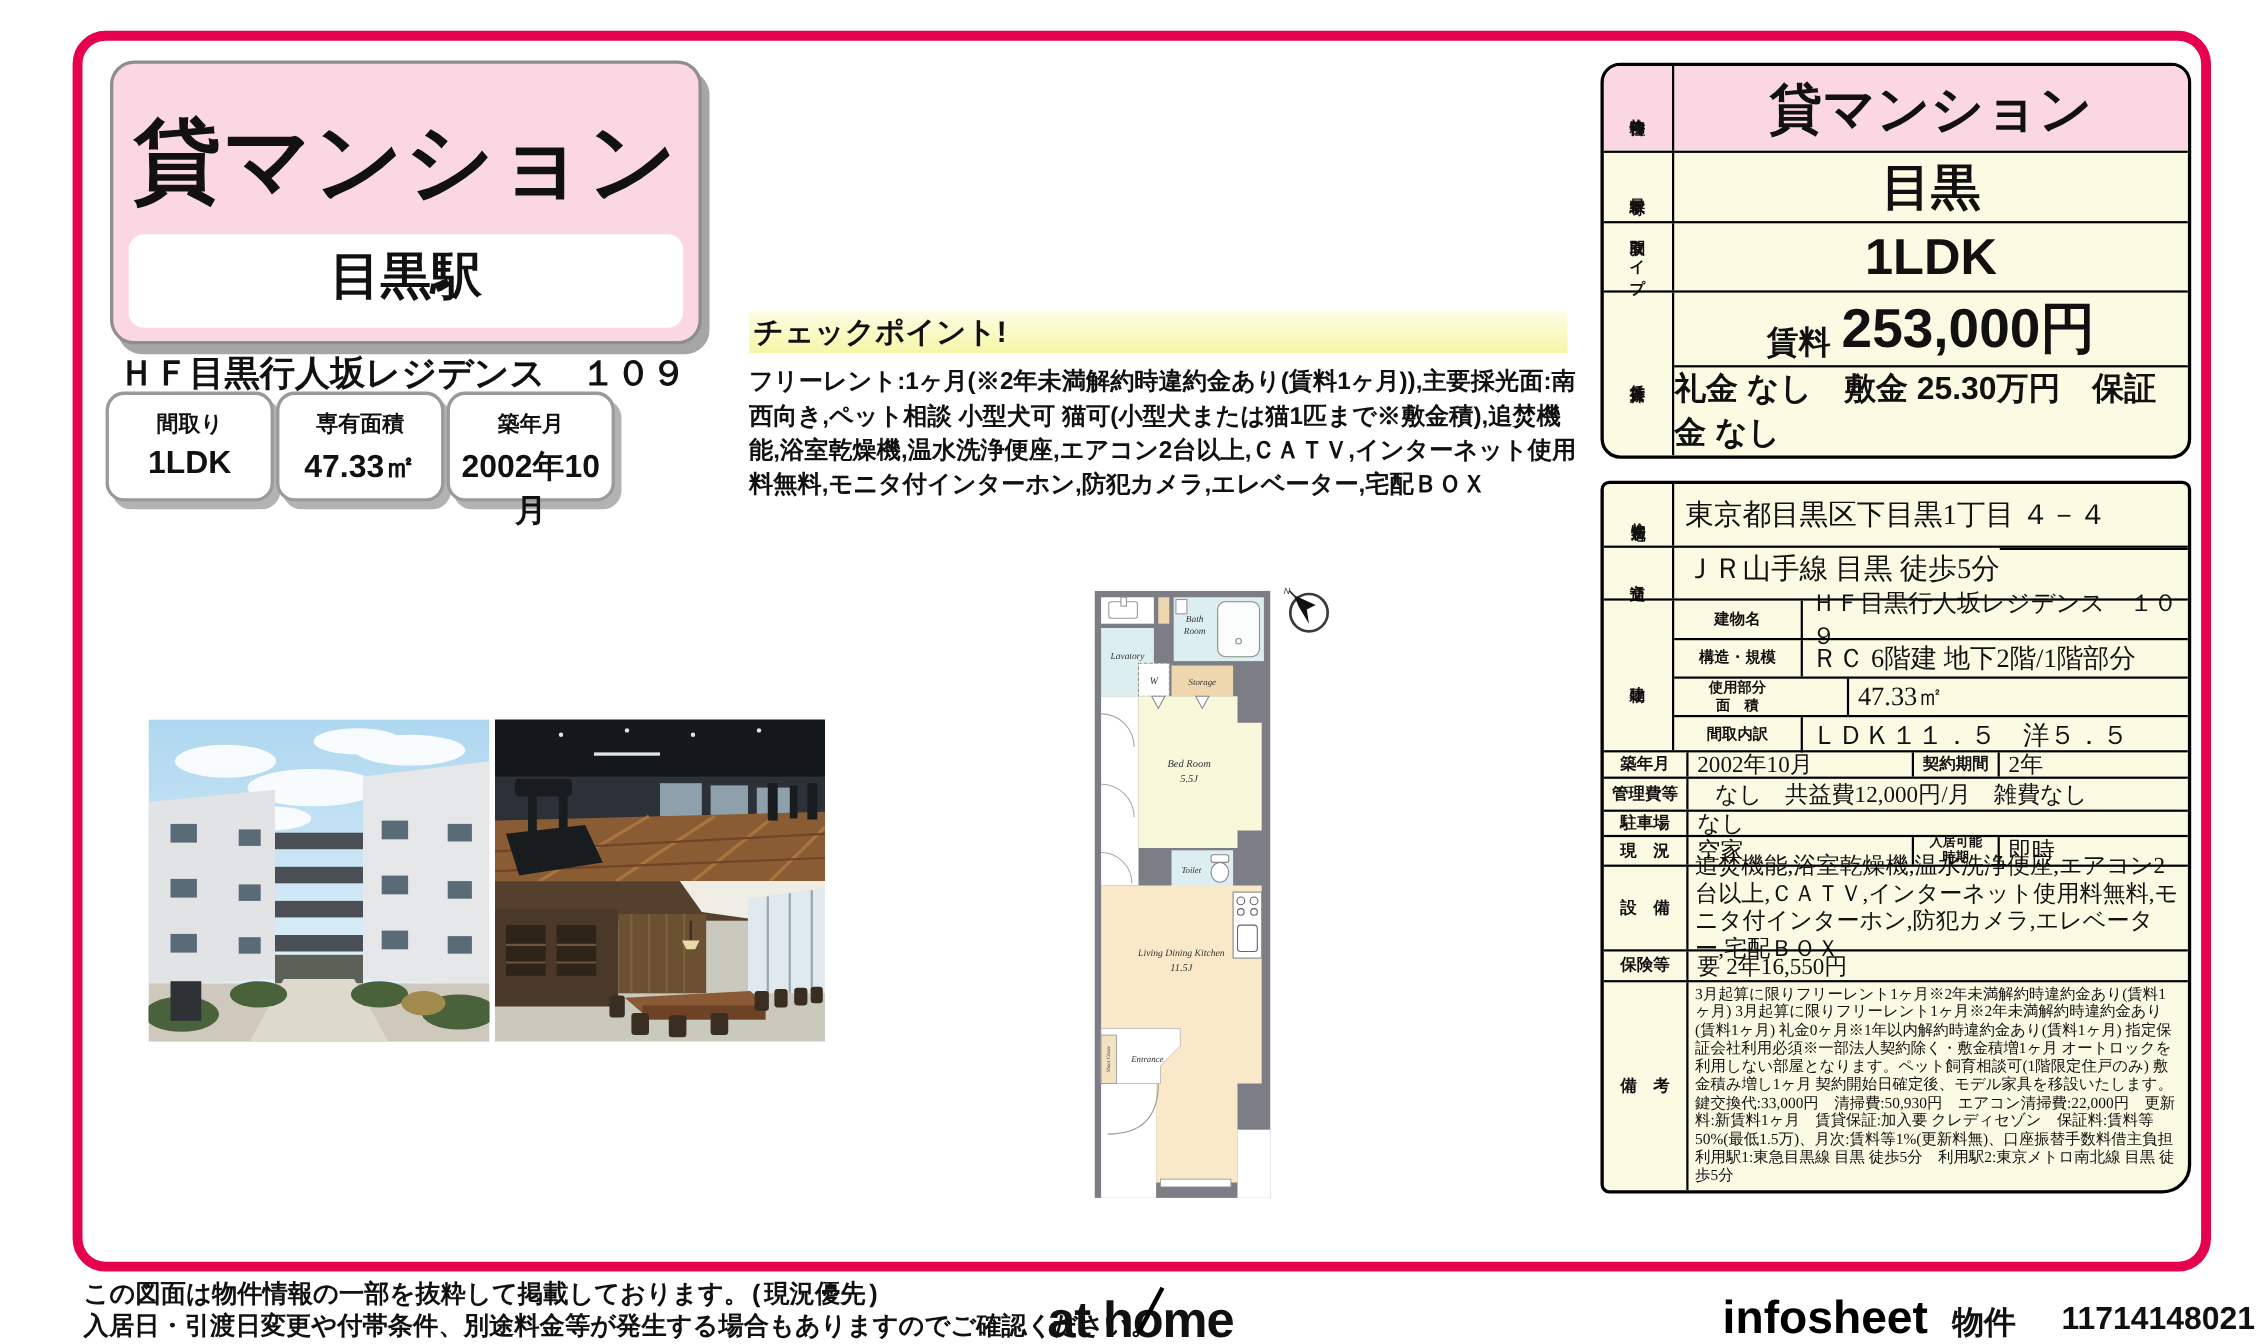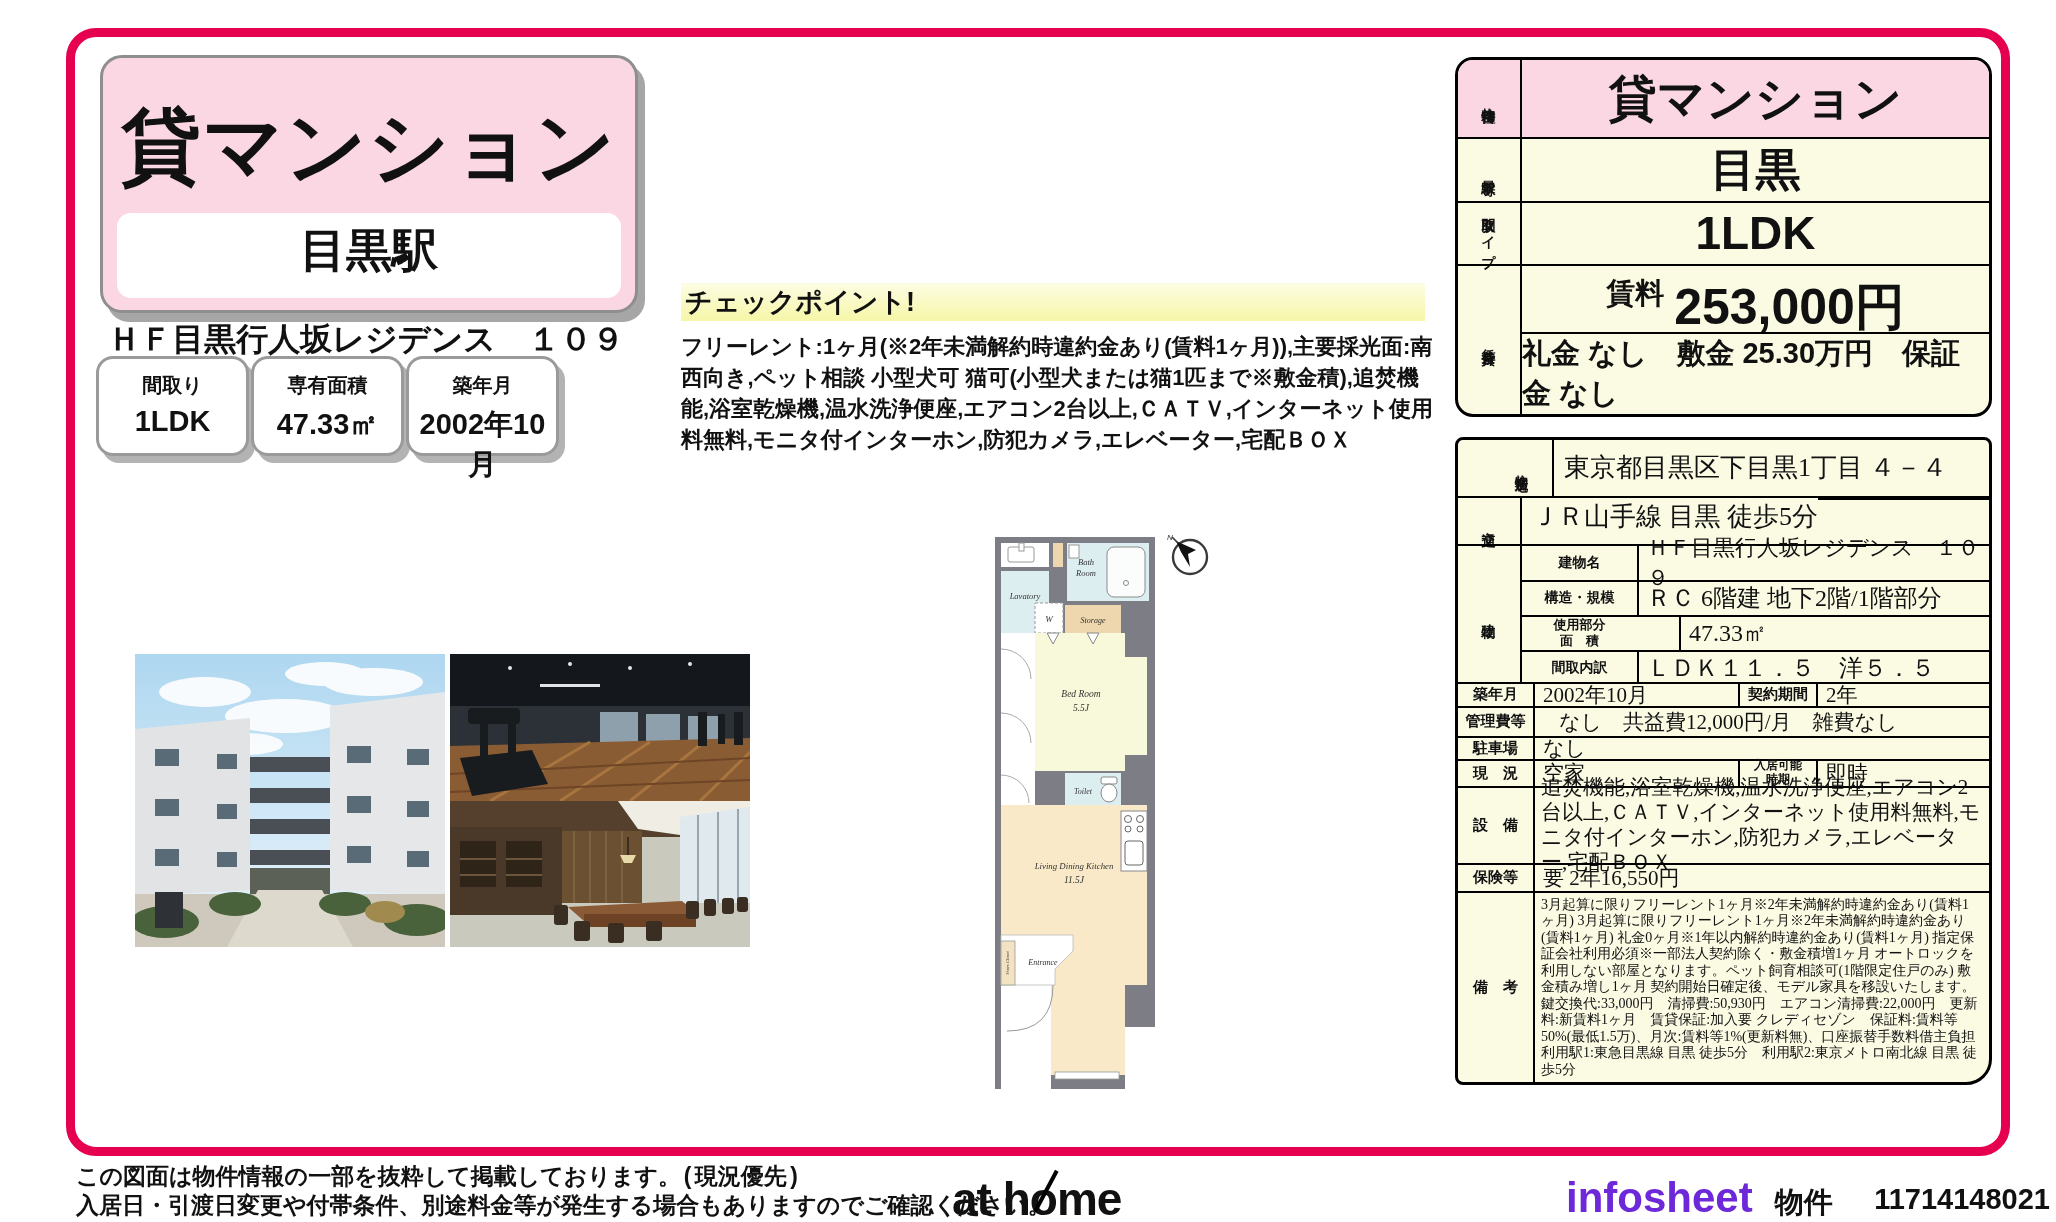--- a/index.html
+++ b/index.html
@@ -49,21 +49,21 @@
   .cell{display:flex;align-items:center;box-sizing:border-box;}
   .serif{font-family:"Liberation Serif","DejaVu Serif",serif;font-weight:normal;}
   .big-center{flex:1;justify-content:center;font-weight:900;}
   .pinkbg{background:#fbd7e3;}
   
   .foot-note{position:absolute;left:76px;top:1164px;font-size:23px;font-weight:bold;line-height:29px;font-family:Liberation Mono, monospace;}
   .athome{position:absolute;left:952px;top:1172px;font-size:46px;font-weight:900;letter-spacing:-1px;}
   .athome .slash{position:absolute;left:92px;top:-4px;width:4px;height:46px;background:#000;
                  transform:rotate(28deg);}
   .infosheet-row{position:absolute;left:1566px;top:1174px;display:flex;align-items:baseline;gap:20px;}
-  .infosheet-logo{font-size:42px;font-weight:bold;color:#6d28d9;}
+  .infosheet-logo{font-size:42px;font-weight:bold;color:#000000;}
   .propno{display:flex;gap:26px;border-bottom:3px solid #000;padding:0 6px 4px 2px;
           font-size:29px;font-weight:bold;}
 </style>
 </head>
 <body>
 
 <div class="sheet">
   <div class="frame"></div>
 
   <div class="pink-box">
@@ -302,31 +302,31 @@
       <div class="vlab">最寄駅</div>
       <div class="cell big-center bl" style="font-size:45px;">目黒</div>
     </div>
     <div class="trow bt" style="height:70px;">
       <div class="vlab">間取タイプ</div>
       <div class="cell big-center bl" style="font-size:46px;">1LDK</div>
     </div>
     <div class="trow bt" style="flex:1;">
       <div class="vlab">賃貸条件</div>
       <div class="bl" style="flex:1;display:flex;flex-direction:column;">
-        <div class="cell" style="height:66px;justify-content:center;align-items:flex-start;gap:10px;padding-top:8px;">
+        <div class="cell" style="height:66px;justify-content:center;align-items:flex-end;gap:10px;padding-top:8px;">
           <span style="font-size:29px;font-weight:bold;">賃料</span>
           <span style="font-size:50px;font-weight:900;">253,000円</span>
         </div>
         <div class="cell bt" style="flex:1;justify-content:center;font-size:29px;font-weight:bold;">礼金 なし　敷金 25.30万円　保証金 なし</div>
       </div>
     </div>
   </div>
 
   <div class="tbl tbl2">
-    <div class="trow" style="height:80px;padding-left:32px;">
+    <div class="trow" style="height:80px;">
       <div class="vlab" style="font-size:13px;">物件所在地</div>
       <div class="cell bl serif" style="flex:1;font-size:26px;padding-left:10px;">東京都目黒区下目黒1丁目 ４－４</div>
     </div>
     <div class="trow bt" style="height:68px;">
       <div class="vlab">交通</div>
       <div class="bl" style="flex:1;display:flex;flex-direction:row;">
         <div class="cell serif" style="height:38px;font-size:26px;padding-left:10px;">ＪＲ山手線 目黒 徒歩5分</div>
         <div class="cell serif bt" style="flex:1;font-size:22px;padding-left:10px;"></div>
       </div>
     </div>

